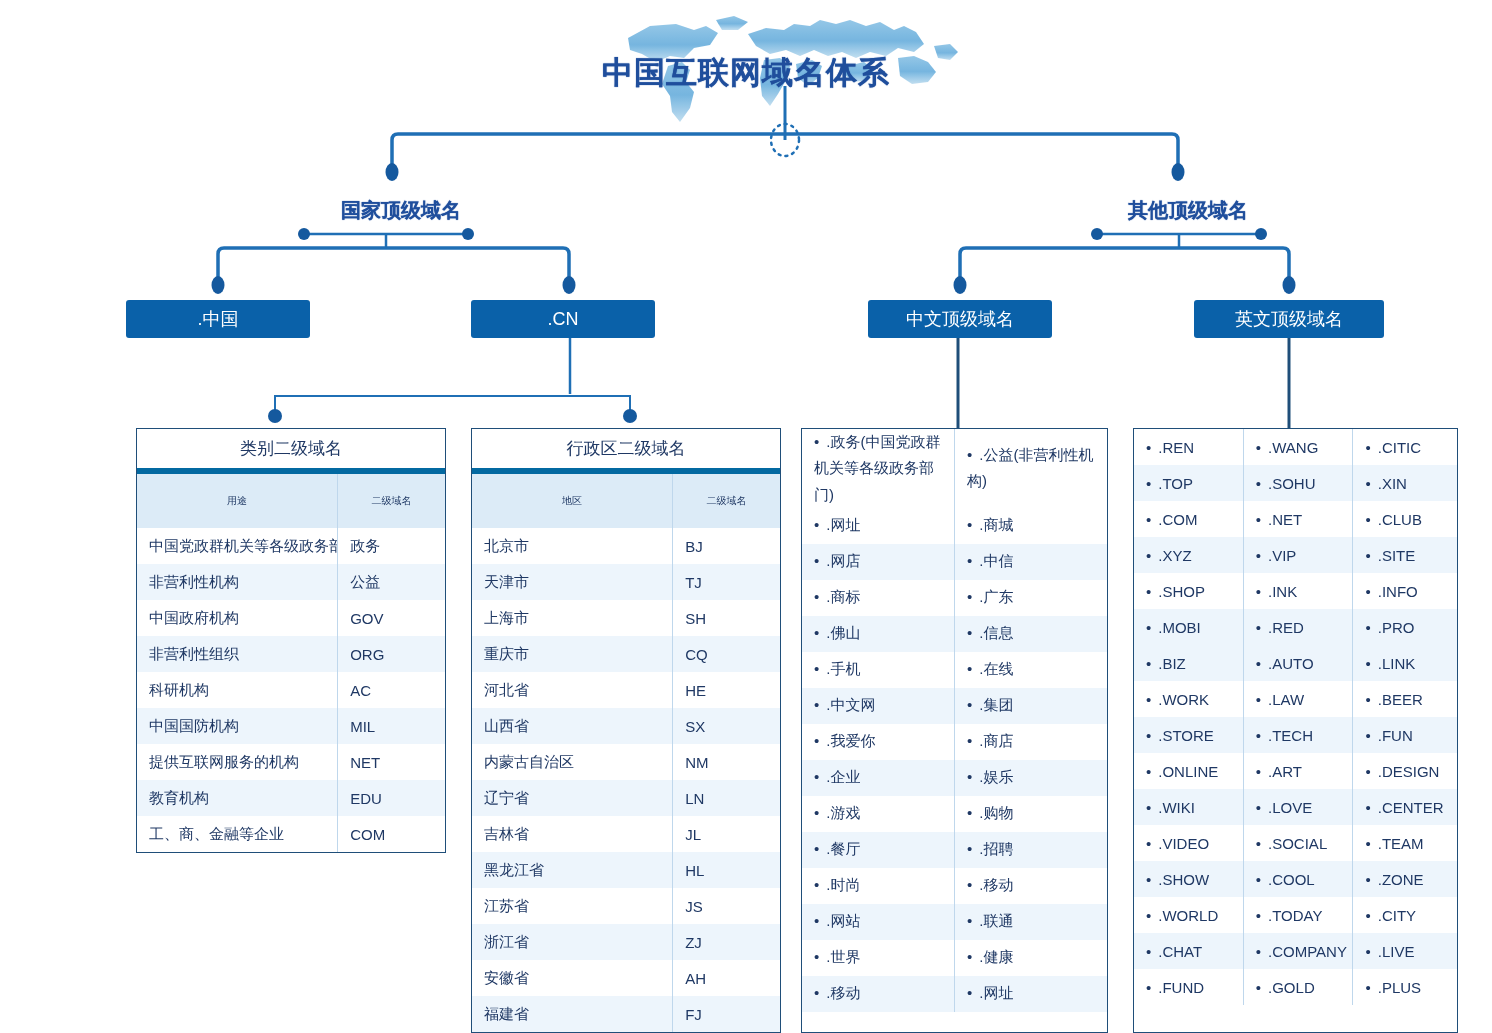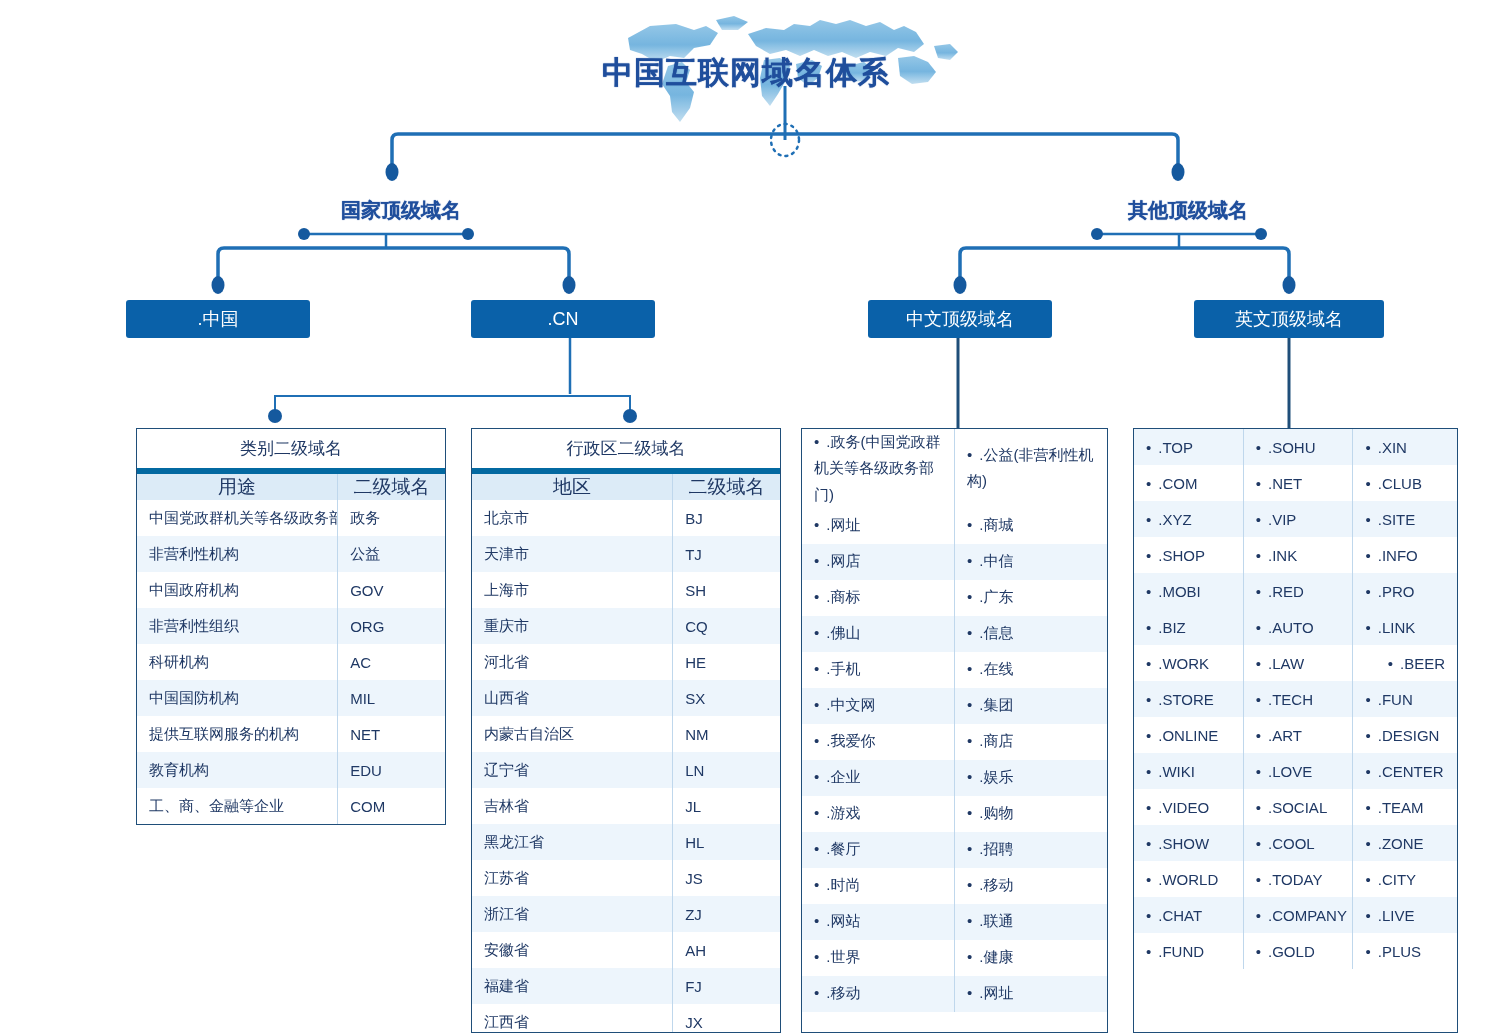--- a/index.html
+++ b/index.html
@@ -47,21 +47,21 @@
     height:39px;display:flex;align-items:center;justify-content:center;
     font-size:17px;color:#1F3864;border-bottom:6px solid #0369a1;
   }
   table.grid{border-collapse:collapse;width:100%;table-layout:fixed;}
   table.grid td{
     font-size:15px;color:#1F3864;padding:0 12px;height:36px;
     vertical-align:middle;overflow:hidden;white-space:nowrap;
     text-overflow:clip;
   }
   table.grid tr.hdr td{
-    background:#DCEBF7;height:26px;font-size:19px;text-align:center;
+    background:#DCEBF7;height:54px;font-size:10px;text-align:center;
     padding:0 4px;
   }
   table.grid tr.alt td{background:#EDF5FC;}
   table.grid td.col-sep{border-left:1px solid #BFD7EC;}
   td.wrapcell{white-space:normal;line-height:1.75;}
 
   #card-category{left:136px;top:428px;width:310px;}
   #card-region{left:471px;top:428px;width:310px;height:605px;overflow:hidden;}
   #card-zh{left:801px;top:428px;width:307px;height:605px;overflow:hidden;}
   #card-en{left:1133px;top:428px;width:325px;height:605px;overflow:hidden;}
@@ -331,20 +331,25 @@
             <td class="bul" style="width: 50%;"><span class="bullet">.移动</span></td>
             <td class="col-sep bul" style="width: 50%;"><span class="bullet">.网址</span></td>
           </tr>
         </tbody>
     </table>
   </div>
 
   <div class="card" id="card-en">
     <table class="grid">
       <tbody id="tbody-en">
+          <tr class="">
+            <td class="bul" style="width: 34%;"><span class="bullet">.REN</span></td>
+            <td class="col-sep bul" style="width: 34%;"><span class="bullet">.WANG</span></td>
+            <td class="col-sep bul" style="width: 32%;"><span class="bullet">.CITIC</span></td>
+          </tr>
           <tr class="alt">
             <td class="bul" style="width: 34%;"><span class="bullet">.TOP</span></td>
             <td class="col-sep bul" style="width: 34%;"><span class="bullet">.SOHU</span></td>
             <td class="col-sep bul" style="width: 32%;"><span class="bullet">.XIN</span></td>
           </tr>
           <tr class="">
             <td class="bul" style="width: 34%;"><span class="bullet">.COM</span></td>
             <td class="col-sep bul" style="width: 34%;"><span class="bullet">.NET</span></td>
             <td class="col-sep bul" style="width: 32%;"><span class="bullet">.CLUB</span></td>
           </tr>
@@ -364,21 +369,21 @@
             <td class="col-sep bul" style="width: 32%;"><span class="bullet">.PRO</span></td>
           </tr>
           <tr class="alt">
             <td class="bul" style="width: 34%;"><span class="bullet">.BIZ</span></td>
             <td class="col-sep bul" style="width: 34%; margin-left: 32px;"><span class="bullet">.AUTO</span></td>
             <td class="col-sep bul" style="width: 32%;"><span class="bullet">.LINK</span></td>
           </tr>
           <tr class="">
             <td class="bul" style="width: 34%;"><span class="bullet">.WORK</span></td>
             <td class="col-sep bul" style="width: 34%;"><span class="bullet">.LAW</span></td>
-            <td class="col-sep bul" style="width: 32%; text-align: right;"><span class="bullet">.BEER</span></td>
+            <td class="col-sep bul" style="width: 32%;"><span class="bullet">.BEER</span></td>
           </tr>
           <tr class="alt">
             <td class="bul" style="width: 34%;"><span class="bullet">.STORE</span></td>
             <td class="col-sep bul" style="width: 34%;"><span class="bullet">.TECH</span></td>
             <td class="col-sep bul" style="width: 32%;"><span class="bullet">.FUN</span></td>
           </tr>
           <tr class="">
             <td class="bul" style="width: 34%;"><span class="bullet">.ONLINE</span></td>
             <td class="col-sep bul" style="width: 34%;"><span class="bullet">.ART</span></td>
             <td class="col-sep bul" style="width: 32%;"><span class="bullet">.DESIGN</span></td>

